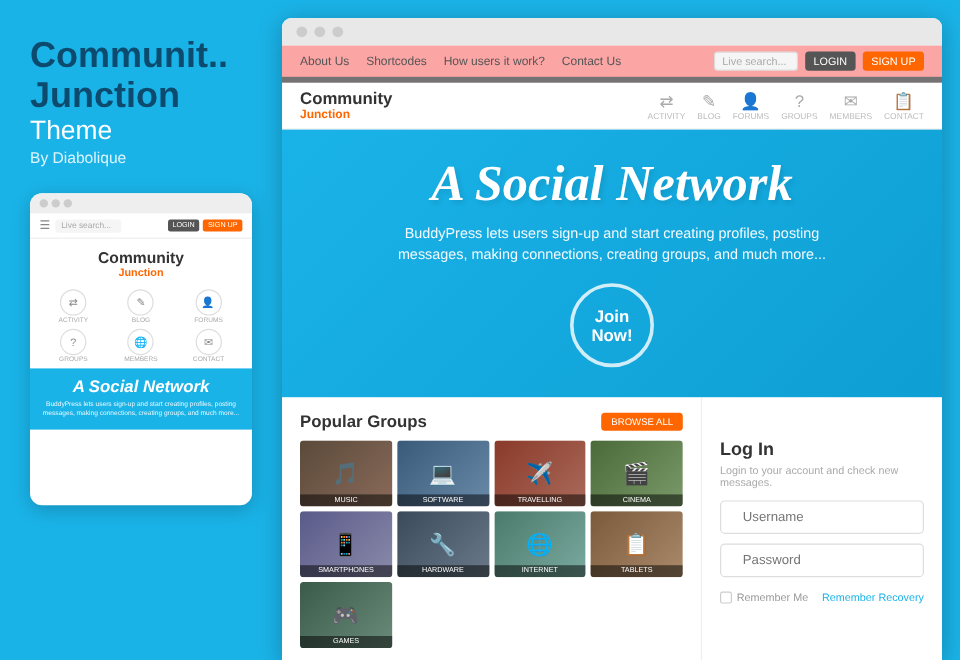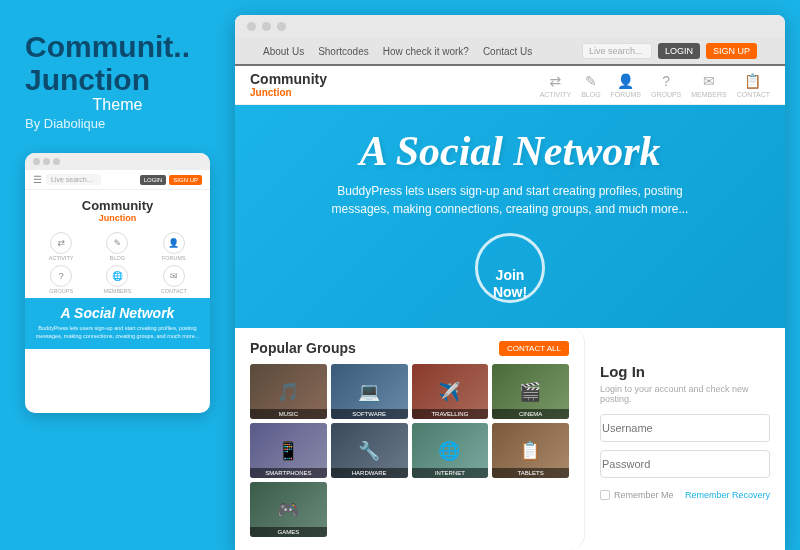--- a/index.html
+++ b/index.html
@@ -22,24 +22,23 @@
       flex-direction: column;
       gap: 10px;
     }
     .left-panel .theme-title {
       font-size: 30px;
       font-weight: 900;
       line-height: 1.1;
       color: #0c4a6e;
     }
     .left-panel .theme-subtitle {
-      font-size: 16px;
+      font-size: 22px;
       font-weight: 400;
       color: white;
-      text-align: center;
     }
     .left-panel .by-line {
       font-size: 13px;
       color: rgba(255,255,255,0.85);
       margin-top: 2px;
     }
 
     
     .mobile-mockup {
       background: white;
@@ -178,23 +177,23 @@
       gap: 6px;
     }
     .browser-dot {
       width: 9px; height: 9px;
       border-radius: 50%;
       background: #ccc;
     }
 
     
     .site-nav {
-      background: #e5e5e5;
-      border-bottom: 2px solid #737373;
-      padding: 5px 28px;
+      background: #fca5a5;
+      border-bottom: 5px solid #737373;
+      padding: 5px 15px;
       display: flex;
       align-items: center;
       justify-content: space-between;
       font-size: 10px;
       color: #555;
     }
     .site-nav-links {
       display: flex;
       gap: 14px;
     }
@@ -304,41 +303,40 @@
       margin: 0 auto 15px;
       line-height: 1.5;
     }
     .join-now-btn {
       width: 70px; height: 70px;
       border: 3px solid rgba(255,255,255,0.8);
       border-radius: 50%;
       display: inline-flex;
       flex-direction: column;
       align-items: center;
-      justify-content: flex-end;
+      justify-content: center;
       color: white;
       font-size: 14px;
       font-weight: 900;
       cursor: pointer;
       line-height: 1.2;
     }
 
     
     .content-area {
       display: flex;
       flex: 1;
       overflow: hidden;
     }
 
     
     .popular-groups {
       flex: 1;
       padding: 12px 15px;
       border-right: 1px solid #eee;
-      border-radius: 15px;
     }
     .section-header {
       display: flex;
       justify-content: space-between;
       align-items: center;
       margin-bottom: 8px;
     }
     .section-title {
       font-size: 14px;
       font-weight: 700;
@@ -398,21 +396,21 @@
     }
     .login-subtitle {
       font-size: 9px;
       color: #aaa;
       margin-bottom: 10px;
     }
     .login-input {
       width: 100%;
       border: 1px solid #ddd;
       border-radius: 4px;
-      padding: 7px 1px;
+      padding: 7px 18px;
       font-size: 11px;
       color: #bbb;
       margin-bottom: 8px;
       outline: none;
     }
     .login-footer {
       display: flex;
       align-items: center;
       justify-content: space-between;
       margin-top: 4px;
@@ -504,21 +502,21 @@
   <div class="browser-chrome">
     <div class="browser-dot"></div>
     <div class="browser-dot"></div>
     <div class="browser-dot"></div>
   </div>
 
   <div class="site-nav">
     <div class="site-nav-links">
       <span>About Us</span>
       <span>Shortcodes</span>
-      <span>How check it work?</span>
+      <span>How users it work?</span>
       <span>Contact Us</span>
     </div>
     <div class="site-nav-right">
       <div class="site-search-box">Live search...</div>
       <div class="nav-btn-login">LOGIN</div>
       <div class="nav-btn-signup">SIGN UP</div>
     </div>
   </div>
 
   <div class="secondary-nav">
@@ -562,21 +560,21 @@
       <span>Join</span>
       <span>Now!</span>
     </div>
   </div>
 
   <div class="content-area">
 
     <div class="popular-groups">
       <div class="section-header">
         <span class="section-title">Popular Groups</span>
-        <div class="browse-all-btn">CONTACT ALL</div>
+        <div class="browse-all-btn">BROWSE ALL</div>
       </div>
       <div class="groups-grid">
         <div class="group-item" style="background:#7a8a7a;">
           <div class="group-thumb" style="background:linear-gradient(135deg,#5a4a3a,#8a6a5a);">🎵</div>
           <div class="group-label">MUSIC</div>
         </div>
         <div class="group-item">
           <div class="group-thumb" style="background:linear-gradient(135deg,#3a5a7a,#6a8aaa);">💻</div>
           <div class="group-label">SOFTWARE</div>
         </div>
@@ -606,21 +604,21 @@
         </div>
         <div class="group-item">
           <div class="group-thumb" style="background:linear-gradient(135deg,#3a5a4a,#6a8a7a);">🎮</div>
           <div class="group-label">GAMES</div>
         </div>
       </div>
     </div>
 
     <div class="login-panel">
       <div class="login-title">Log In</div>
-      <div class="login-subtitle">Login to your account and check new posting.</div>
+      <div class="login-subtitle">Login to your account and check new messages.</div>
       <input class="login-input" type="text" placeholder="Username" style="">
       <input class="login-input" type="password" placeholder="Password" style="">
       <div class="login-footer">
         <div class="remember-me">
           <div class="remember-checkbox"></div>
           <span>Remember Me</span>
         </div>
         <span class="password-recovery">Remember Recovery</span>
       </div>
     </div>

